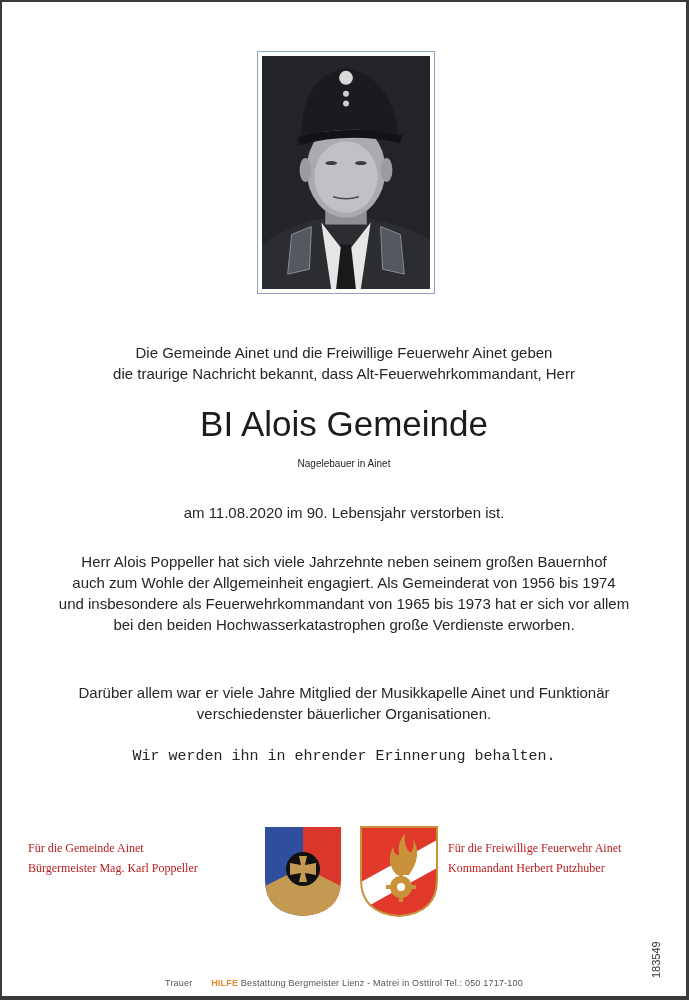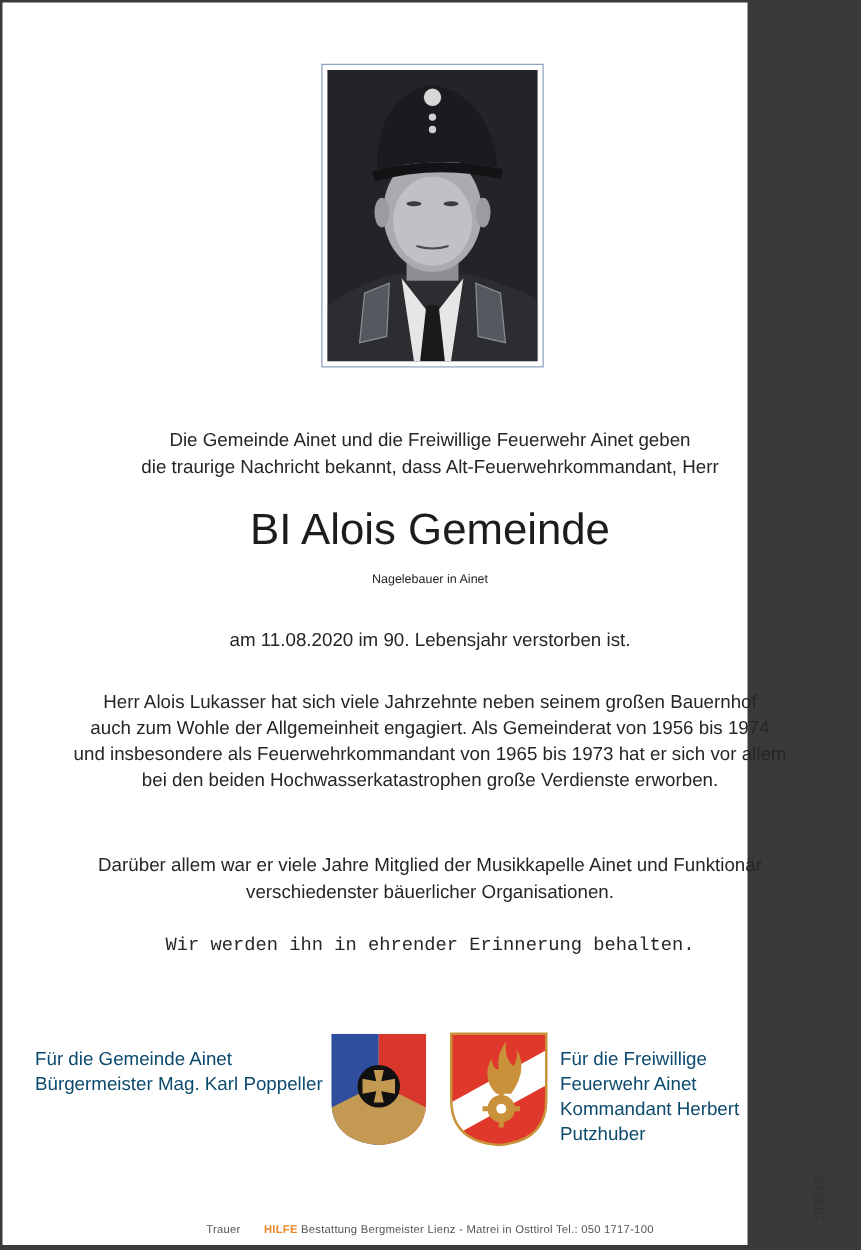--- a/index.html
+++ b/index.html
@@ -1,38 +1,38 @@
 <!DOCTYPE html>
 <html><head>
 <meta charset="utf-8">
 <style>
   html, body { margin: 0; padding: 0; background: #3a3a3a; }
   body { width: 689px; height: 1000px; position: relative; overflow: hidden; font-family: "Liberation Sans", "DejaVu Sans", sans-serif; }
   .page {
-    position: absolute; left: 2px; top: 2px; width: 596px; height: 994px;
+    position: absolute; left: 2px; top: 2px; width: 684px; height: 994px;
     background: #ffffff; color: #1a1a1a;
   }
   .photo-frame {
     position: absolute; left: 255px; top: 49px; width: 178px; height: 243px;
     border: 1px solid #8fa3c4; background: #ffffff; box-sizing: border-box; padding: 4px;
   }
   .photo {
     width: 100%; height: 100%; position: relative; overflow: hidden;
     background: linear-gradient(180deg, #1e1f22 0%, #26272b 60%, #2a2b2f 100%);
   }
   .photo svg { position: absolute; left: 0; top: 0; width: 100%; height: 100%; }
   .text-block { position: absolute; left: 0; width: 684px; text-align: center; font-size: 15px; line-height: 21px; color: #262626; }
   .intro { top: 340px; }
   .name { top: 401px; font-size: 35px; line-height: 42px; color: #1c1c1c; }
   .subtitle { top: 452px; font-size: 10px; line-height: 20px; }
   .date { top: 500px; }
   .bio1 { top: 549px; }
   .bio2 { top: 680px; }
   .closing { top: 744px; font-family: Liberation Mono, monospace; }
-  .sig { position: absolute; font-size: 15px; line-height: 20px; color: #0c4a6e; }
+  .sig { position: absolute; font-size: 12px; line-height: 20px; color: #b91c1c; font-family: Liberation Serif, serif; }
   .sig-left { left: 26px; top: 836px; }
   .sig-right { left: 446px; top: 836px; }
   .crest { position: absolute; top: 823px; width: 80px; height: 93px; }
   .crest-ainet { left: 261px; }
   .crest-fire { left: 357px; }
   .footer { position: absolute; left: 0; width: 684px; top: 976px; text-align: center; font-size: 9px; color: #555; letter-spacing: 0.2px; }
   .footer .hl { color: #e8892c; font-weight: bold; margin-left: 16px; }
   .ref { position: absolute; left: 648px; top: 976px; transform: rotate(-90deg); transform-origin: left top; font-size: 11px; color: #333; font-family: "Liberation Sans", sans-serif; }
 </style>
 </head>
@@ -80,21 +80,21 @@
     <div>Die Gemeinde Ainet und die Freiwillige Feuerwehr Ainet geben</div>
     <div>die traurige Nachricht bekannt, dass Alt-Feuerwehrkommandant, Herr</div>
   </div>
 
   <div class="text-block name">BI Alois Gemeinde</div>
   <div class="text-block subtitle">Nagelebauer in Ainet</div>
 
   <div class="text-block date">am 11.08.2020 im 90. Lebensjahr verstorben ist.</div>
 
   <div class="text-block bio1">
-    <div>Herr Alois Lukasser hat sich viele Jahrzehnte neben seinem großen Bauernhof</div>
+    <div>Herr Alois Poppeller hat sich viele Jahrzehnte neben seinem großen Bauernhof</div>
     <div>auch zum Wohle der Allgemeinheit engagiert. Als Gemeinderat von 1956 bis 1974</div>
     <div>und insbesondere als Feuerwehrkommandant von 1965 bis 1973 hat er sich vor allem</div>
     <div>bei den beiden Hochwasserkatastrophen große Verdienste erworben.</div>
   </div>
 
   <div class="text-block bio2">
     <div>Darüber allem war er viele Jahre Mitglied der Musikkapelle Ainet und Funktionär</div>
     <div>verschiedenster bäuerlicher Organisationen.</div>
   </div>
 

